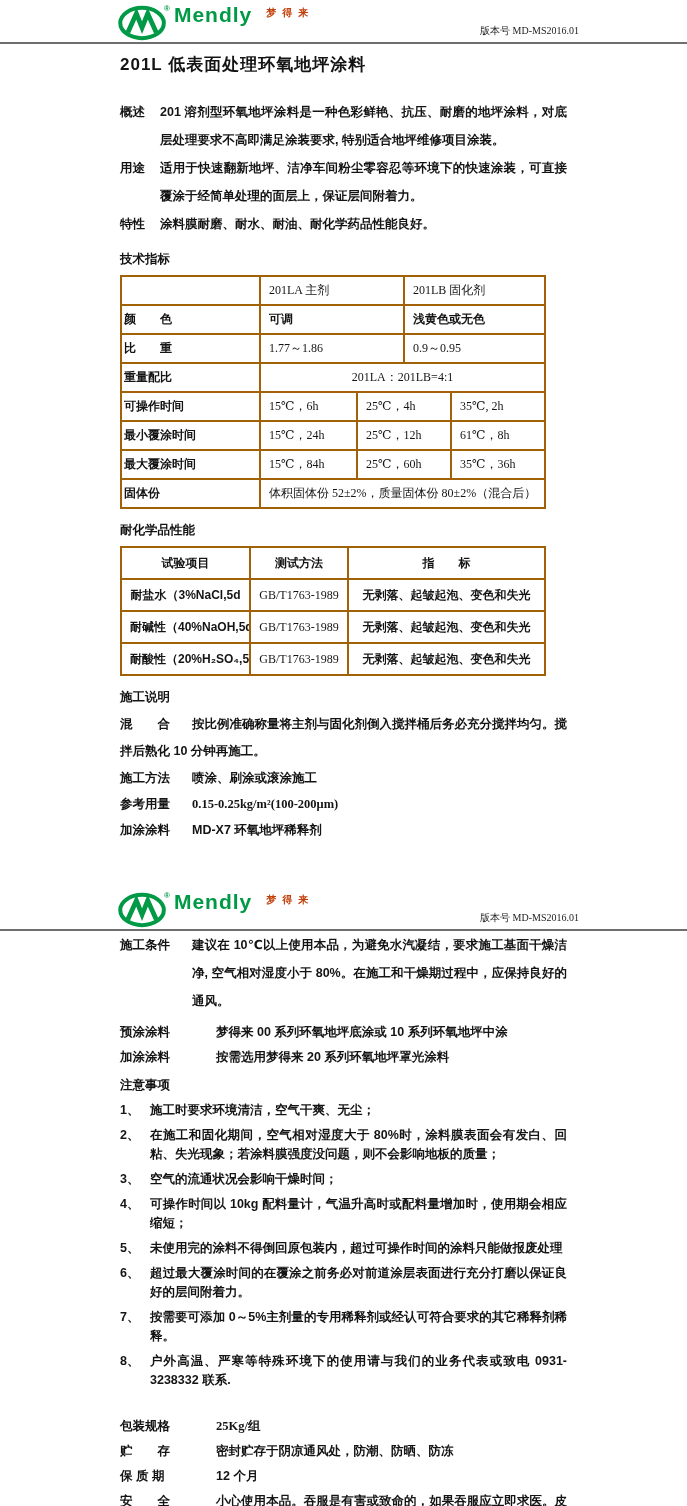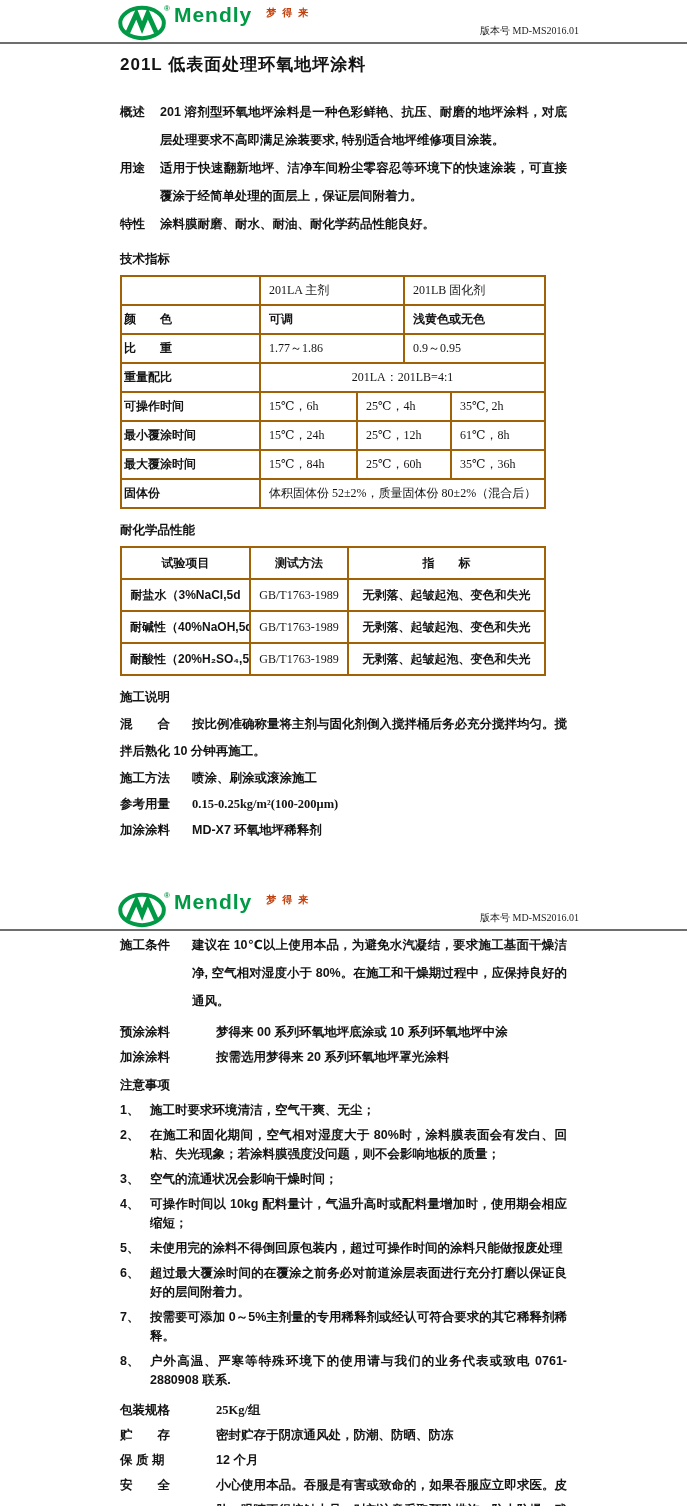--- a/index.html
+++ b/index.html
@@ -26,21 +26,21 @@
   .flexrow{display:flex;margin-top:0;}
   .lbl40{flex:0 0 40px;font-weight:bold;}
   .lbl72{flex:0 0 72px;font-weight:bold;}
   .txt{flex:1;text-align:justify;}
   .lh28{line-height:28px;}
   .lh25{line-height:25px;gap:24px;}
 
   .sec-heading{font-weight:bold;line-height:20px;margin-top:11px;}
   .mt22{margin-top:22px;}
   .mt10{}
-  .mt8{margin-top:8px;justify-content:flex-end;}
+  .mt8{margin-top:24px;justify-content:flex-end;}
   .mt5{margin-top:5px;}
 
   .inline-gap{display:inline-block;width:22px;}
   .mix-par{line-height:27px;text-align:justify;margin-top:4px;}
   .kv-line{line-height:26px;}
   .kv-gap{display:inline-block;width:22px;}
 
   
   table{border-collapse:collapse;table-layout:fixed;width:424px;margin-top:6px;
         font-size:12px;font-weight:normal;}
@@ -265,21 +265,21 @@
       <div class="note">
         <span class="note-no">6、</span>
         <span class="note-txt">超过最大覆涂时间的在覆涂之前务必对前道涂层表面进行充分打磨以保证良好的层间附着力。</span>
       </div>
       <div class="note">
         <span class="note-no">7、</span>
         <span class="note-txt">按需要可添加 0～5%主剂量的专用稀释剂或经认可符合要求的其它稀释剂稀释。</span>
       </div>
       <div class="note">
         <span class="note-no">8、</span>
-        <span class="note-txt">户外高温、严寒等特殊环境下的使用请与我们的业务代表或致电 0761-2880908 联系.</span>
+        <span class="note-txt">户外高温、严寒等特殊环境下的使用请与我们的业务代表或致电 0931-3238332 联系.</span>
       </div>
 
       <div class="flexrow lh25 mt8">
         <span class="lbl72">包装规格</span>
         <span class="txt serifcell" style="font-weight:bold">25Kg/组</span>
       </div>
 
       <div class="flexrow lh25">
         <span class="lbl72">贮　　存</span>
         <span class="txt">密封贮存于阴凉通风处，防潮、防晒、防冻</span>

